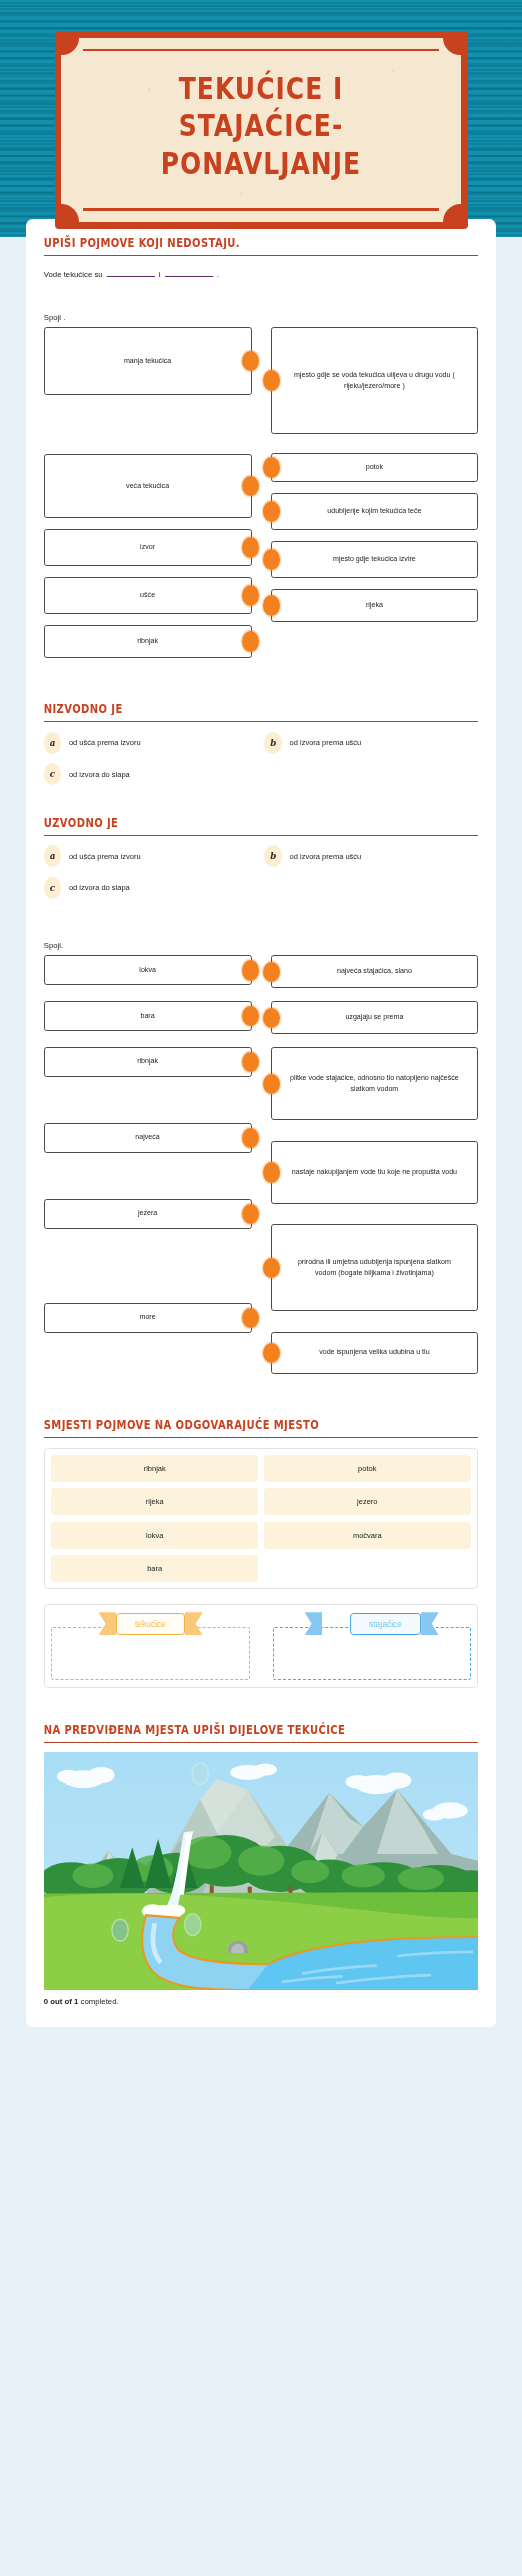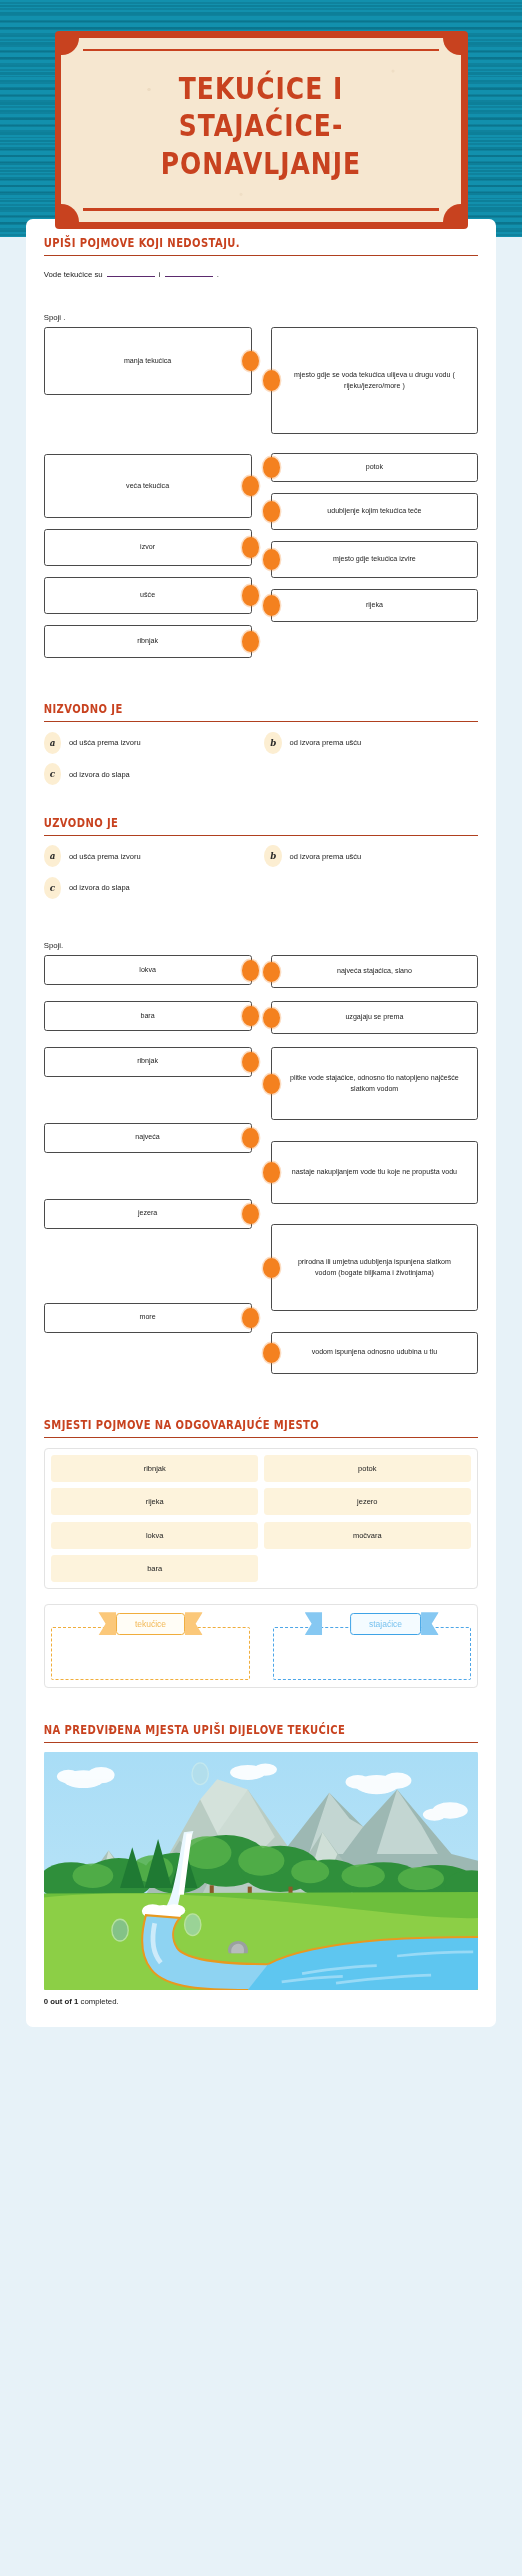--- a/index.html
+++ b/index.html
@@ -486,21 +486,21 @@
           </div>
           <div class="match-item" style="height:63px;margin-top:9.5px">
             <span>nastaje nakupljanjem vode tlu koje ne propušta vodu</span>
             <span class="dot"></span>
           </div>
           <div class="match-item" style="height:87px;margin-top:9.5px">
             <span>prirodna ili umjetna udubljenja ispunjena slatkom vodom (bogate biljkama i životinjama)</span>
             <span class="dot"></span>
           </div>
           <div class="match-item" style="height:42px;margin-top:9.5px">
-            <span>vodom ispunjena odnosno udubina u tlu</span>
+            <span>vode ispunjena velika udubina u tlu</span>
             <span class="dot"></span>
           </div>
         </div>
       </div>
     </div>
 
     <div class="spacer-lg"></div>
 
     <div class="section">
       <div class="section-title">SMJESTI POJMOVE NA ODGOVARAJUĆE MJESTO</div>

